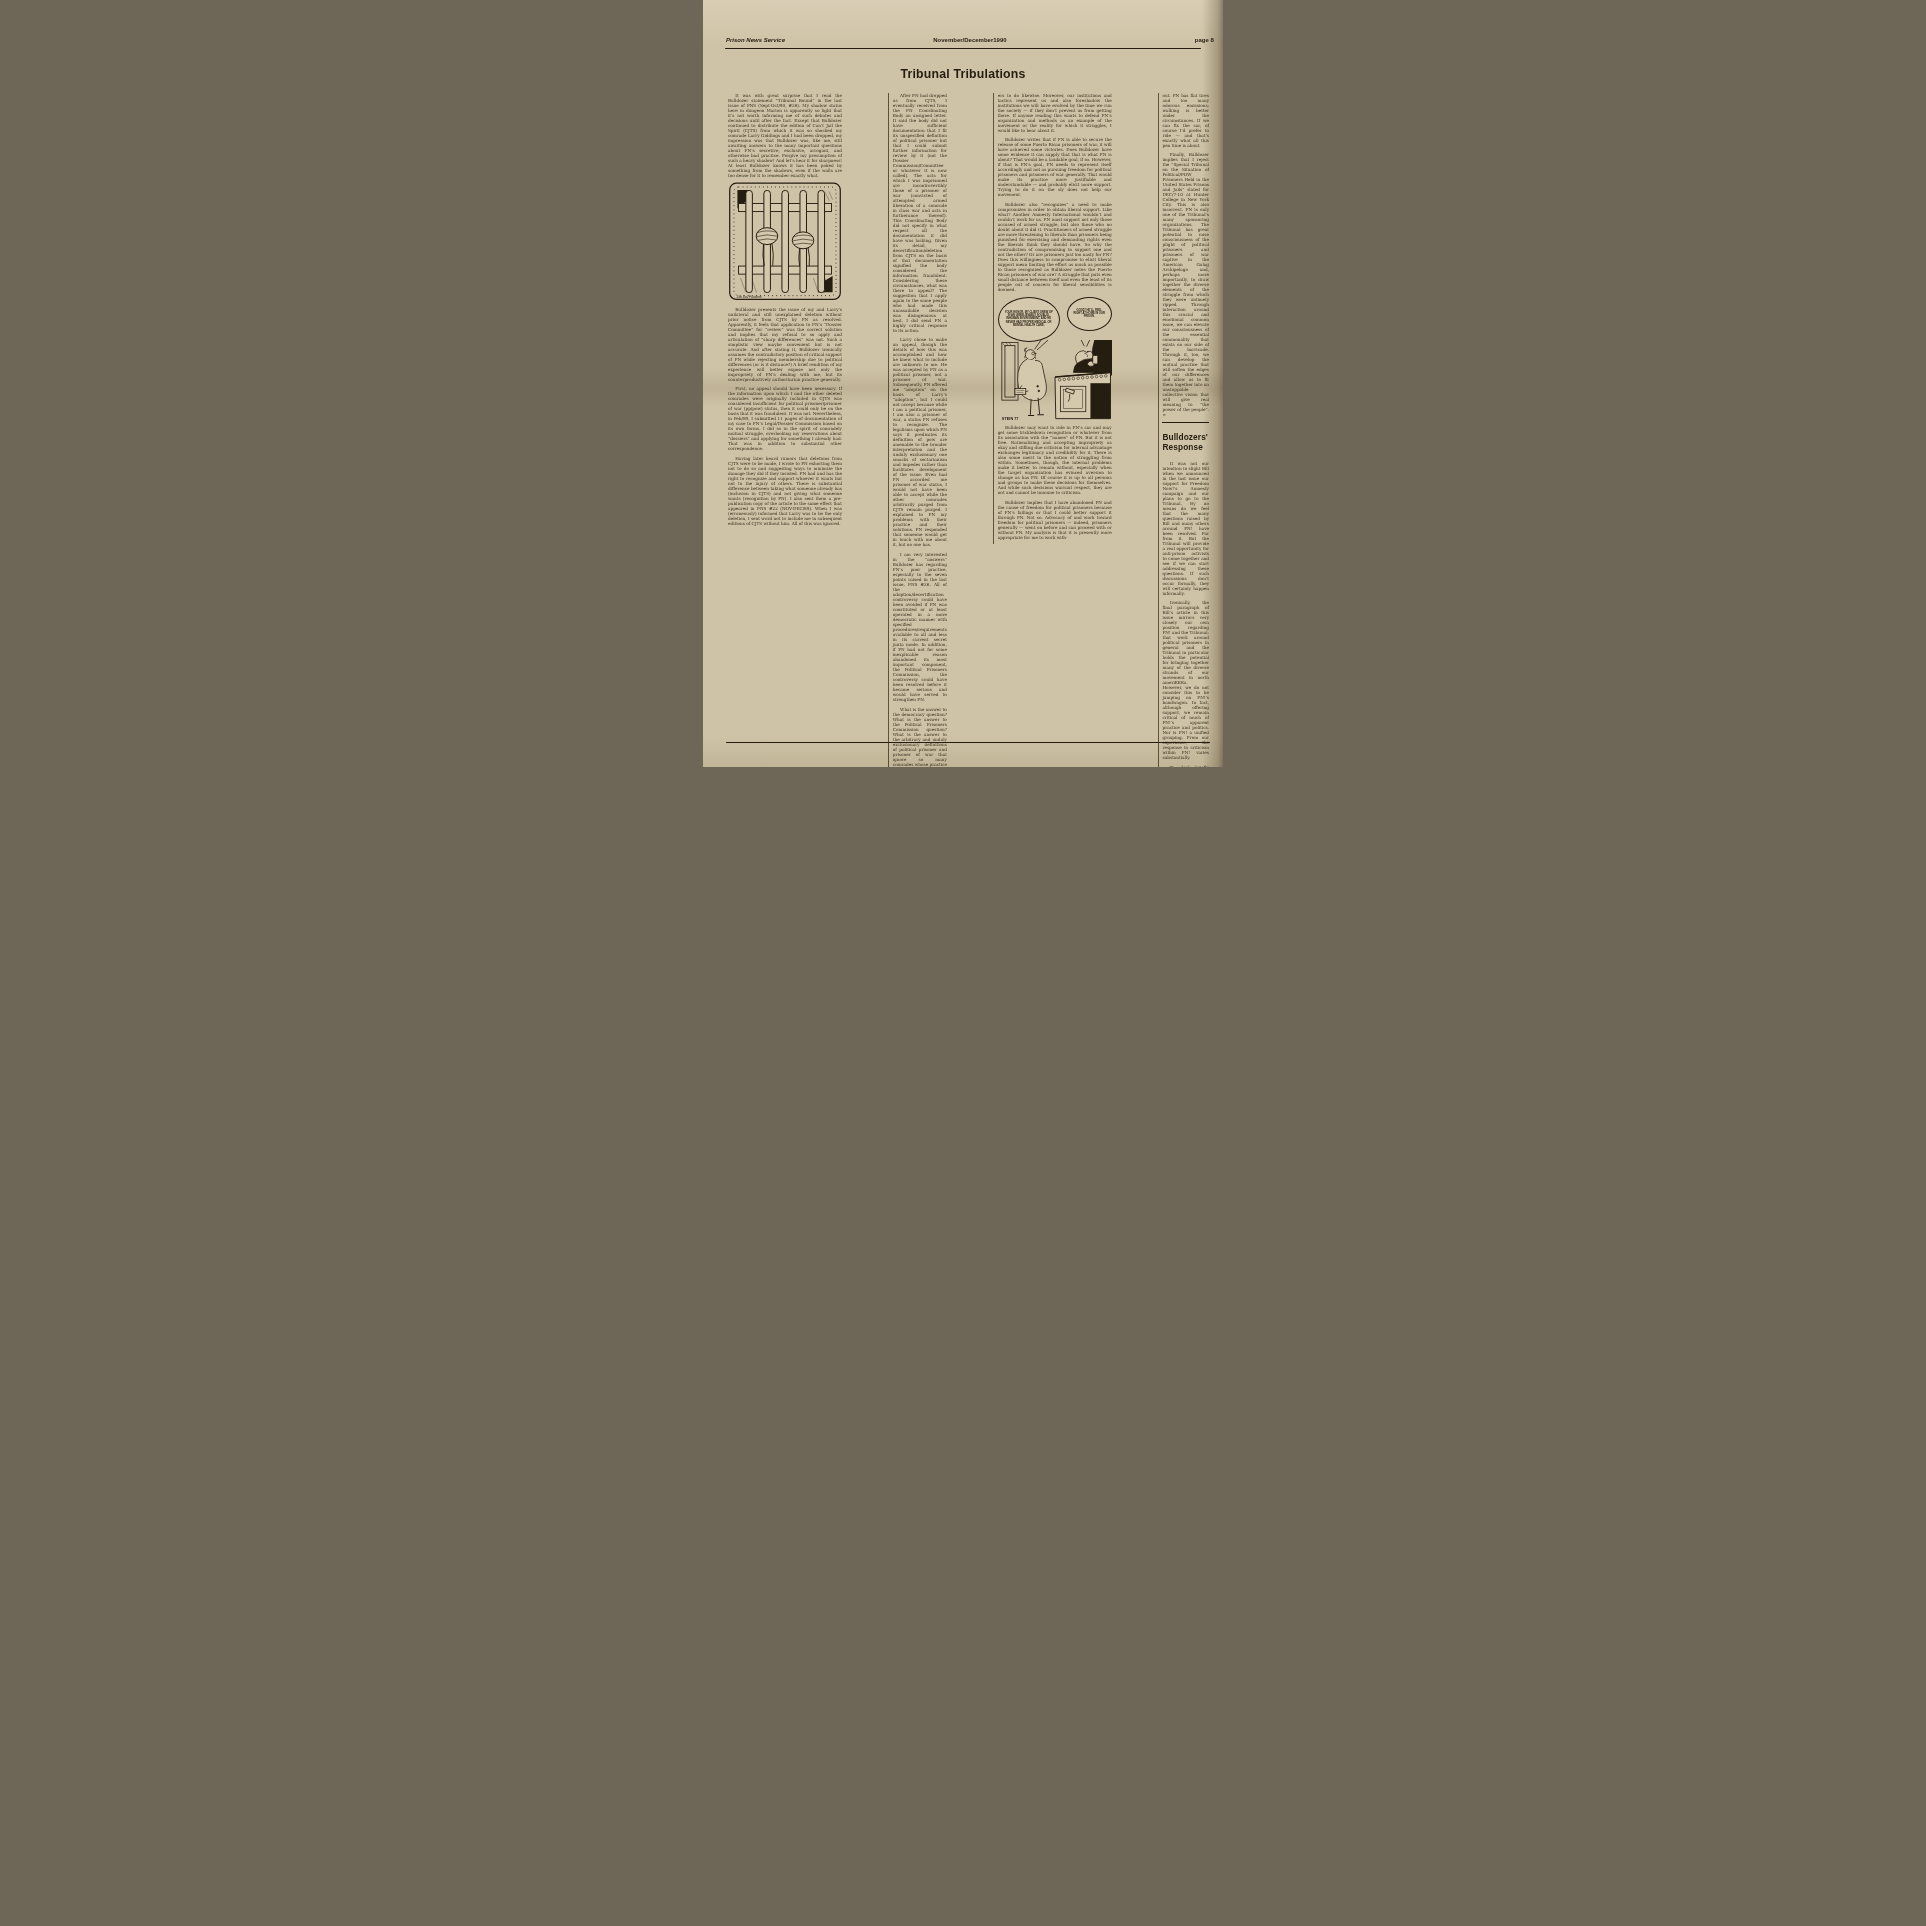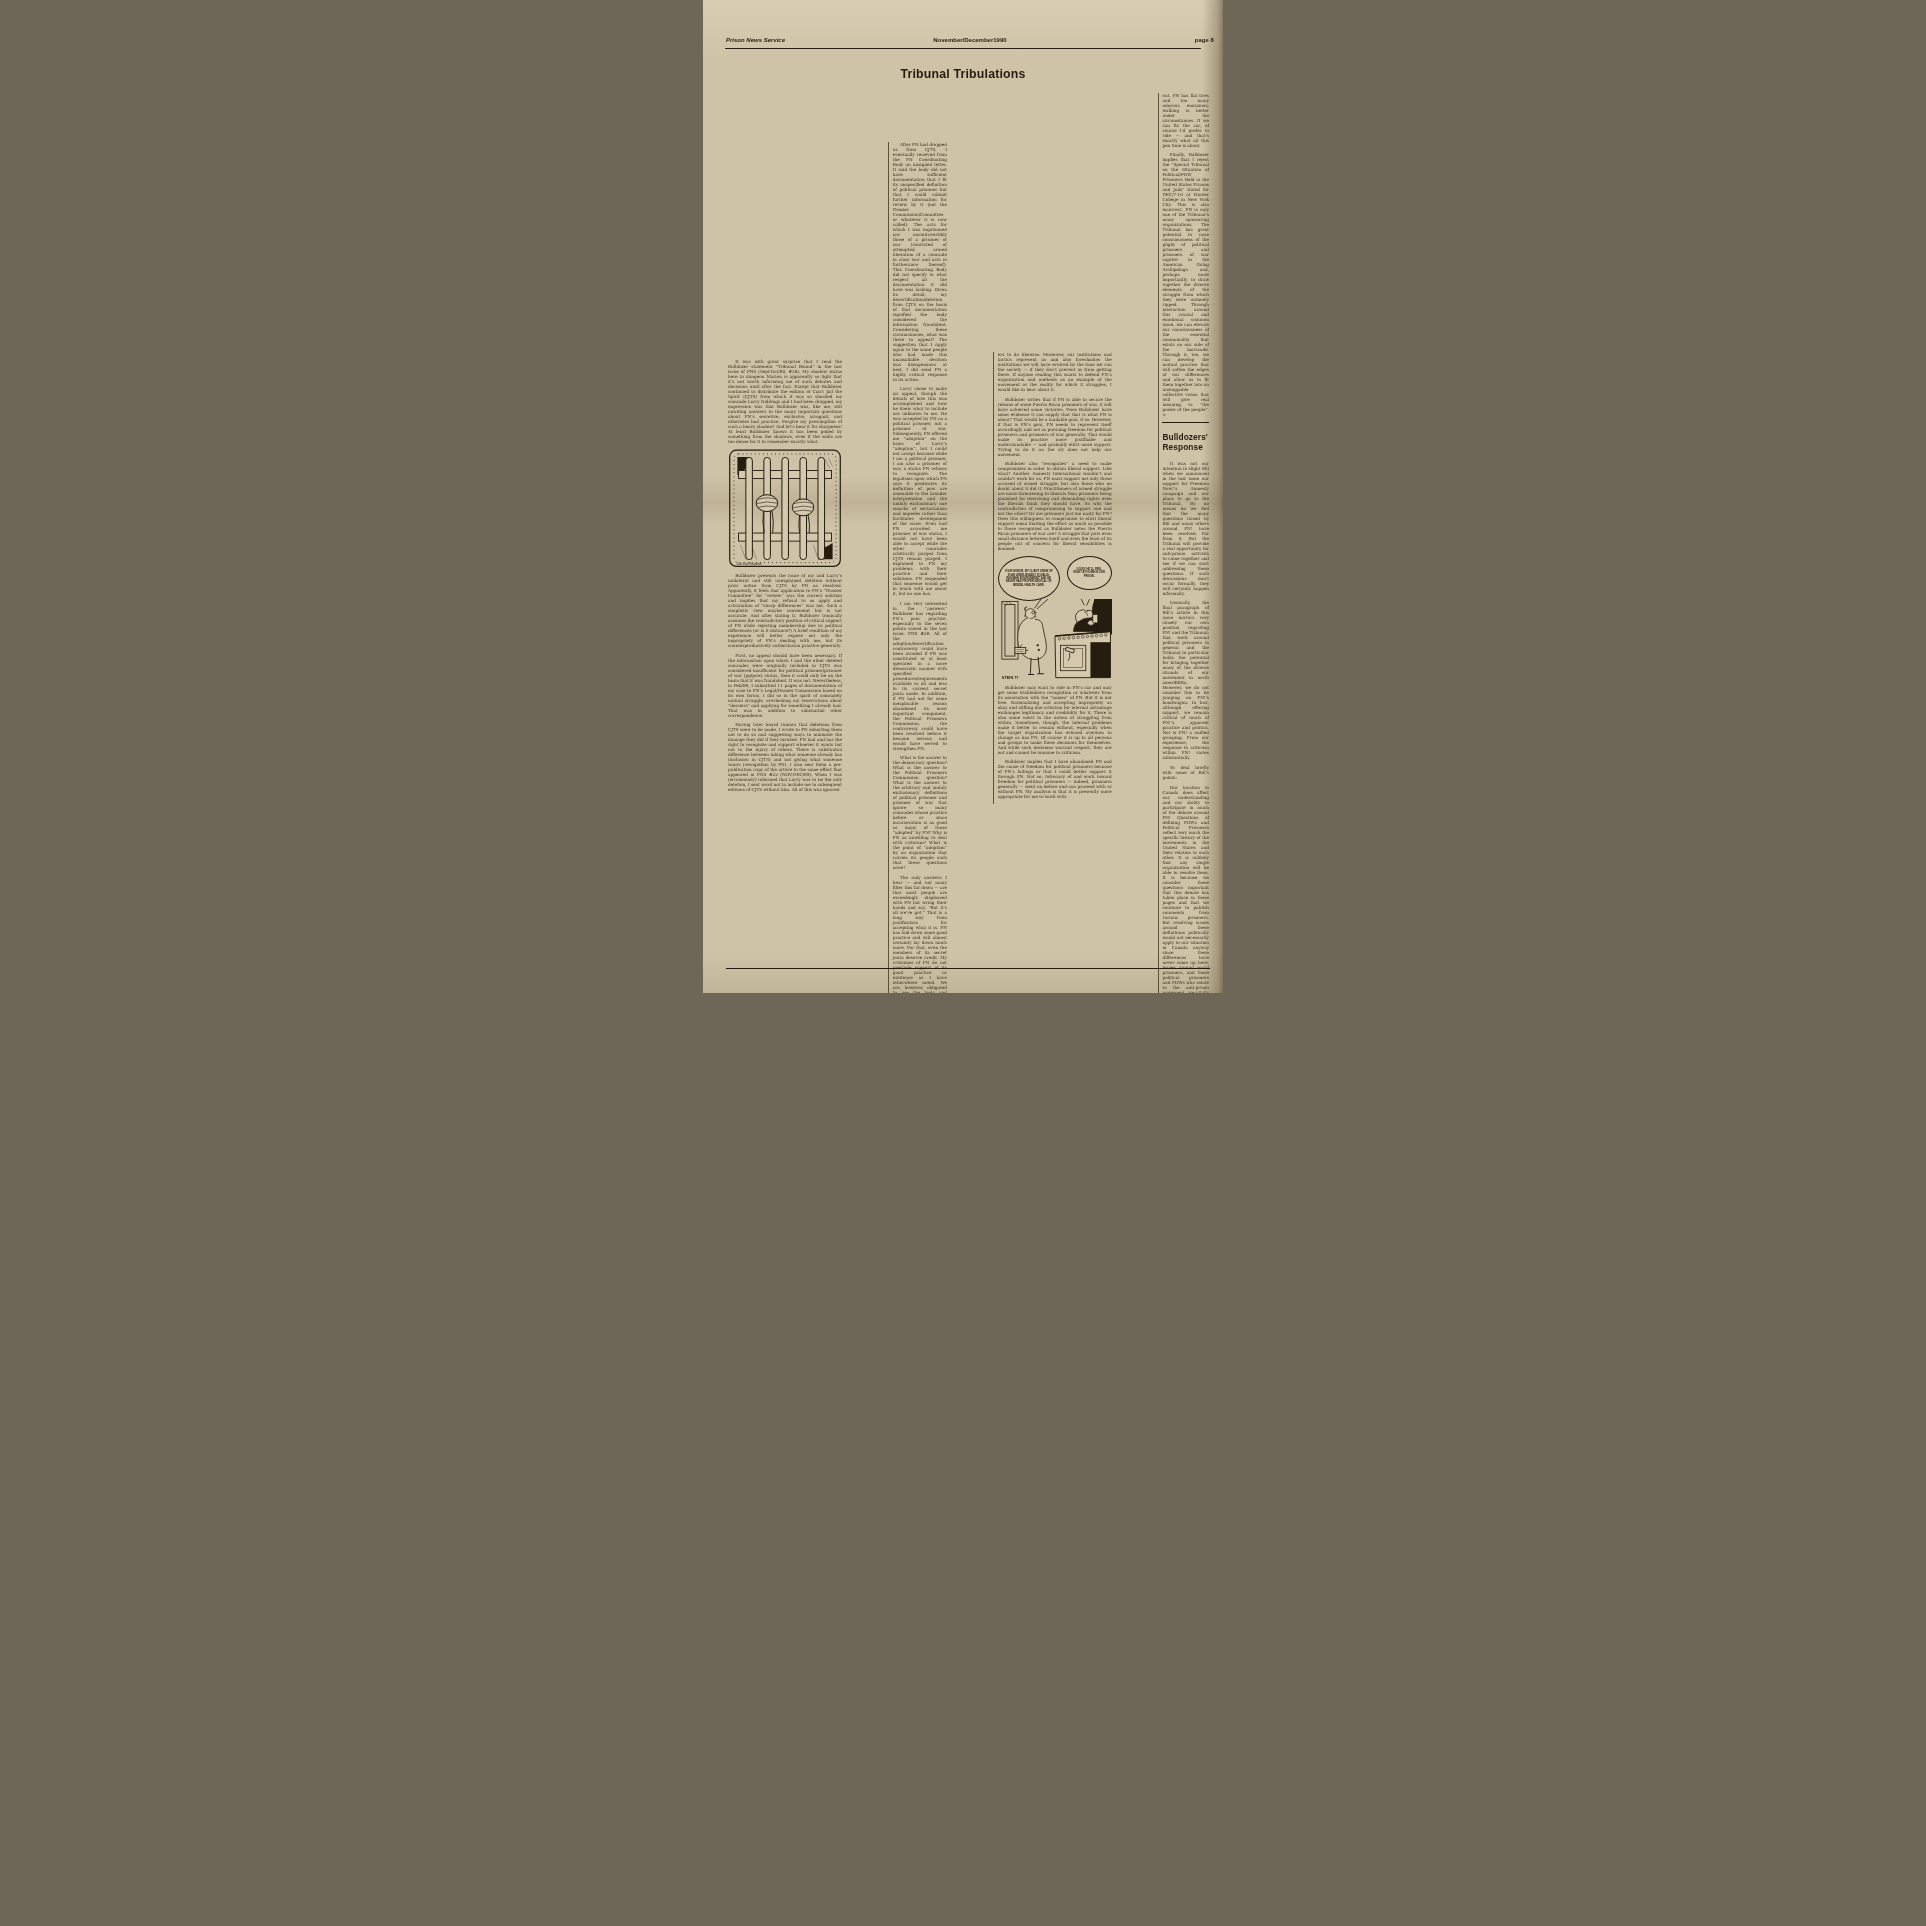--- a/index.html
+++ b/index.html
@@ -1,18 +1,18 @@
 <!DOCTYPE html>
 <html style="font-size:6.2px"><head>
 <meta charset="utf-8">
 <style>
   html,body { margin:0; padding:0; background:#6e6657; }
   .page {
     position:relative;
-    width:520px; height:993px;
+    width:520px; height:767px;
     margin:0 auto;
     background:
       linear-gradient(90deg, rgba(0,0,0,0) 96%, rgba(60,45,20,.28) 99%, rgba(40,30,12,.45) 100%),
       linear-gradient(180deg, rgba(255,250,235,.20) 0%, rgba(0,0,0,0) 6%, rgba(0,0,0,0) 48%, rgba(92,74,40,.14) 50.6%, rgba(0,0,0,0) 53%, rgba(0,0,0,0) 96%, rgba(92,74,40,.12) 100%),
       #cfc3a7;
     color:#37301f;
     font-family:"DejaVu Serif", serif;
     overflow:hidden;
   }
   .masthead {
@@ -23,21 +23,21 @@
   }
   .m-left { font-style:italic; width:116px; }
   .m-center { flex:1; text-align:center; }
   .m-right { width:116px; text-align:right; }
   .masthead-rule { height:1.9px; background:#241d10; margin:4.6px 22.3px 0 22.3px; border-radius:1.2px; }
   .headline {
     margin:17.7px 0 0; text-align:center;
     font-family:"Liberation Sans", sans-serif; font-weight:bold;
     font-size:12.3px; letter-spacing:0.2px; color:#241d10;
   }
-  .columns { display:flex; align-items:center; margin:11.6px 14px 0 25px; min-height:636px;gap:42px; }
+  .columns { display:flex; align-items:flex-start; margin:11.6px 14px 0 25px; min-height:636px;gap:42px; }
   .col { width:114px; }
   .col + .col { margin-left:3.9px; padding-left:3.9px; border-left:0.4px solid rgba(54,44,24,.75); }
   .col p {
     margin:0 0 4.6px; font-size:4.2px; line-height:5px;
     text-align:justify; text-indent:7.3px; color:#37301f;
   }
   .col p.noind { text-indent:0; }
   figure { margin:0; }
   .bars-fig { margin:0.8px 0 5.4px; }
   .bars-svg { display:block; width:114px; height:119px; }

